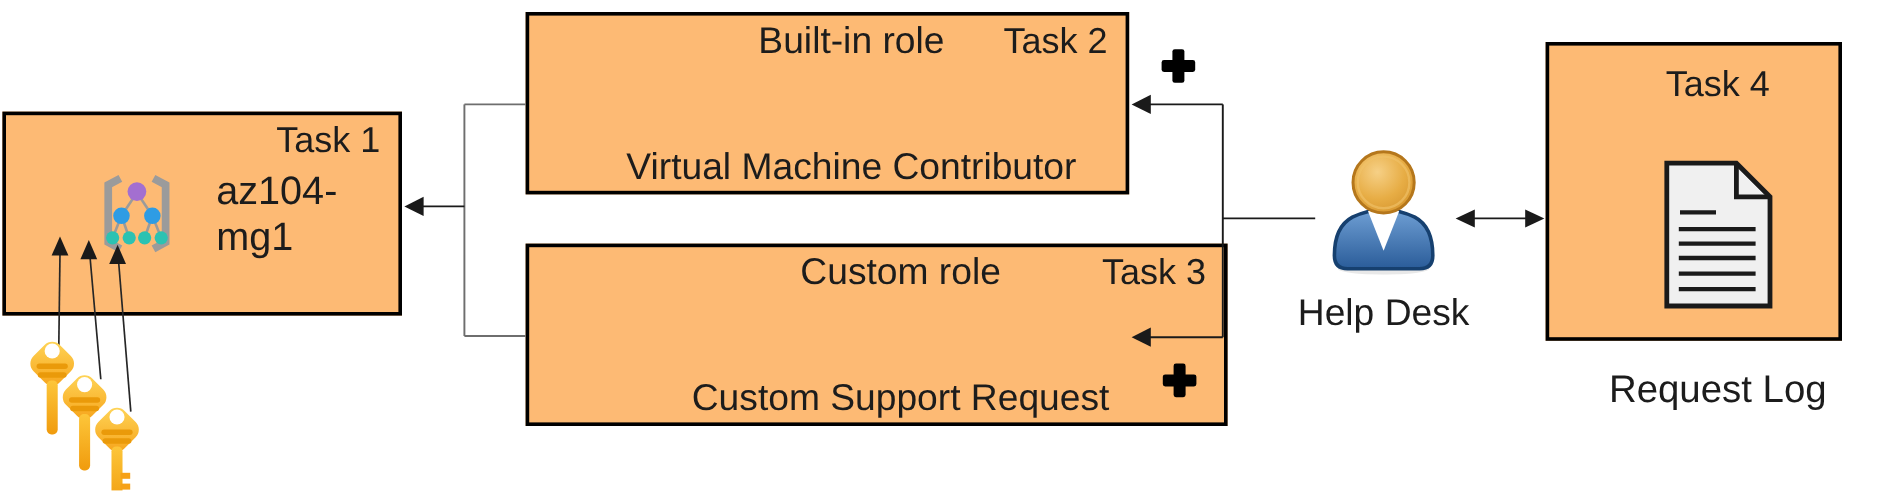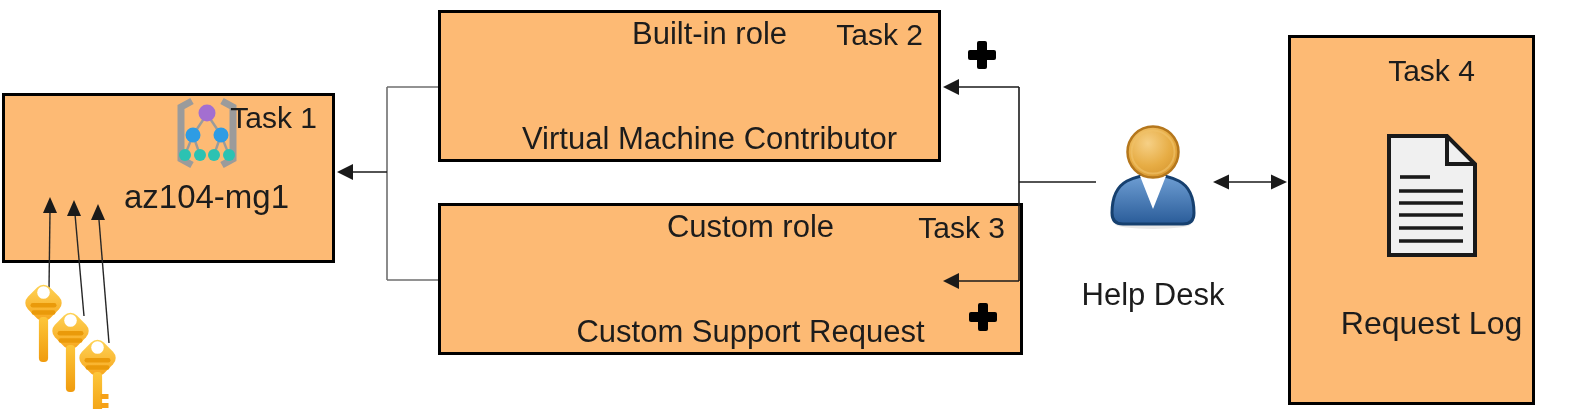--- a/index.html
+++ b/index.html
@@ -11,30 +11,30 @@
     position:absolute;background:#fdba74;border:3px solid #000;
     box-sizing:border-box;
     padding-left:40px;
   }
   .task-tag{position:absolute;top:5px;right:15px;font-size:30px;}
   .role-lines{
     display:flex;flex-direction:column;align-items:center;justify-content:space-between;
     height:100%;font-size:31px;line-height:41px;text-align:center;
   }
   #task1-box .t1-content{
-    display:flex;align-items:center;height:100%;padding-left:36px;gap:8px;flex-direction:column;
+    display:flex;align-items:center;height:100%;padding-left:36px;gap:33px;
   }
   #task1-box .mg-name{font-size:33px;}
   #task4-box{display:flex;flex-direction:column;align-items:center;}
   #task4-box .tag-center{font-size:30px;margin-top:16px;}
   #task4-box .doc-wrap{margin-top:8px;}
   #task4-box .caption{font-size:32px;margin-top:6px;}
   .actor-label{
     position:absolute;left:1063px;top:238px;width:180px;text-align:center;
-    font-size:31px;line-height:45px;margin-top:34px;
+    font-size:31px;line-height:45px;
   }
   .actor-label span{display:block;}
   .person-wrap{position:absolute;left:1107px;top:125px;width:92px;height:104px;}
   .overlay{position:absolute;left:0;top:0;z-index:6;pointer-events:none;}
   .plus{position:absolute;width:28px;height:28px;z-index:7;}
   .plus::before{content:"";position:absolute;left:0;top:9px;width:28px;height:10px;background:#000;border-radius:2px;}
   .plus::after{content:"";position:absolute;left:9px;top:0;width:10px;height:28px;background:#000;border-radius:2px;}
   #plus-top{left:968px;top:41px;}
   #plus-bottom{left:969px;top:303px;}
   .sr-only{position:absolute;width:1px;height:1px;overflow:hidden;clip:rect(0 0 0 0);white-space:nowrap;}
@@ -79,21 +79,21 @@
   </div>
 
   <div class="box" id="task3-box" style="left:438px;top:203px;width:585px;height:152px;">
     <div class="task-tag">Task 3</div>
     <div class="role-lines">
       <div>Custom role</div>
       <div>Custom Support Request</div>
     </div>
   </div>
 
-  <div class="box" id="task4-box" style="left:1288px;top:35px;width:247px;height:370px;gap:36px;">
+  <div class="box" id="task4-box" style="left:1288px;top:35px;width:247px;height:249px;gap:36px;">
     <div class="tag-center">Task 4</div>
     <div class="doc-wrap">
       <svg width="96" height="127" viewBox="0 0 96 127">
         <path d="M5,4 L63,4 L91,32 L91,123 L5,123 Z" fill="#f0f0f0" stroke="#1a1a1a" stroke-width="4"></path>
         <path d="M63,4 L63,32 L91,32" fill="none" stroke="#1a1a1a" stroke-width="4"></path>
         <g stroke="#1a1a1a" stroke-width="3.6">
           <line x1="16" y1="45" x2="46" y2="45"></line>
           <line x1="15" y1="59" x2="79" y2="59"></line>
           <line x1="15" y1="71" x2="79" y2="71"></line>
           <line x1="15" y1="83" x2="79" y2="83"></line>

